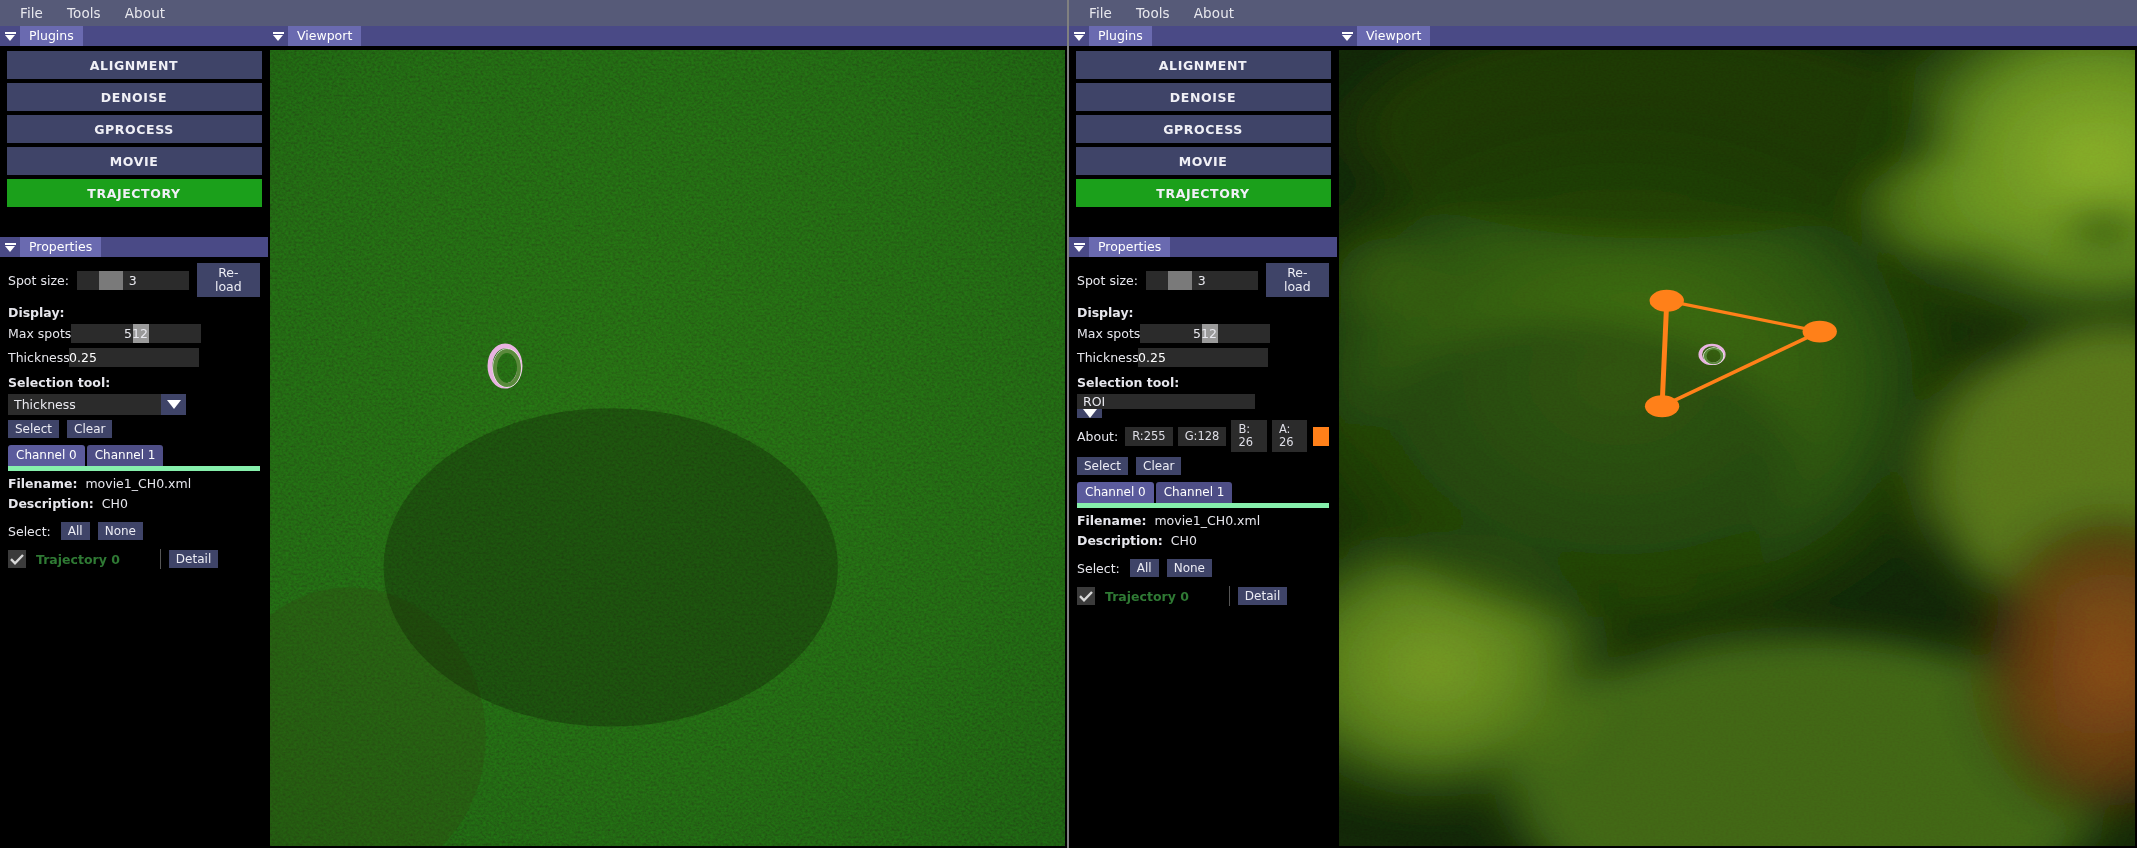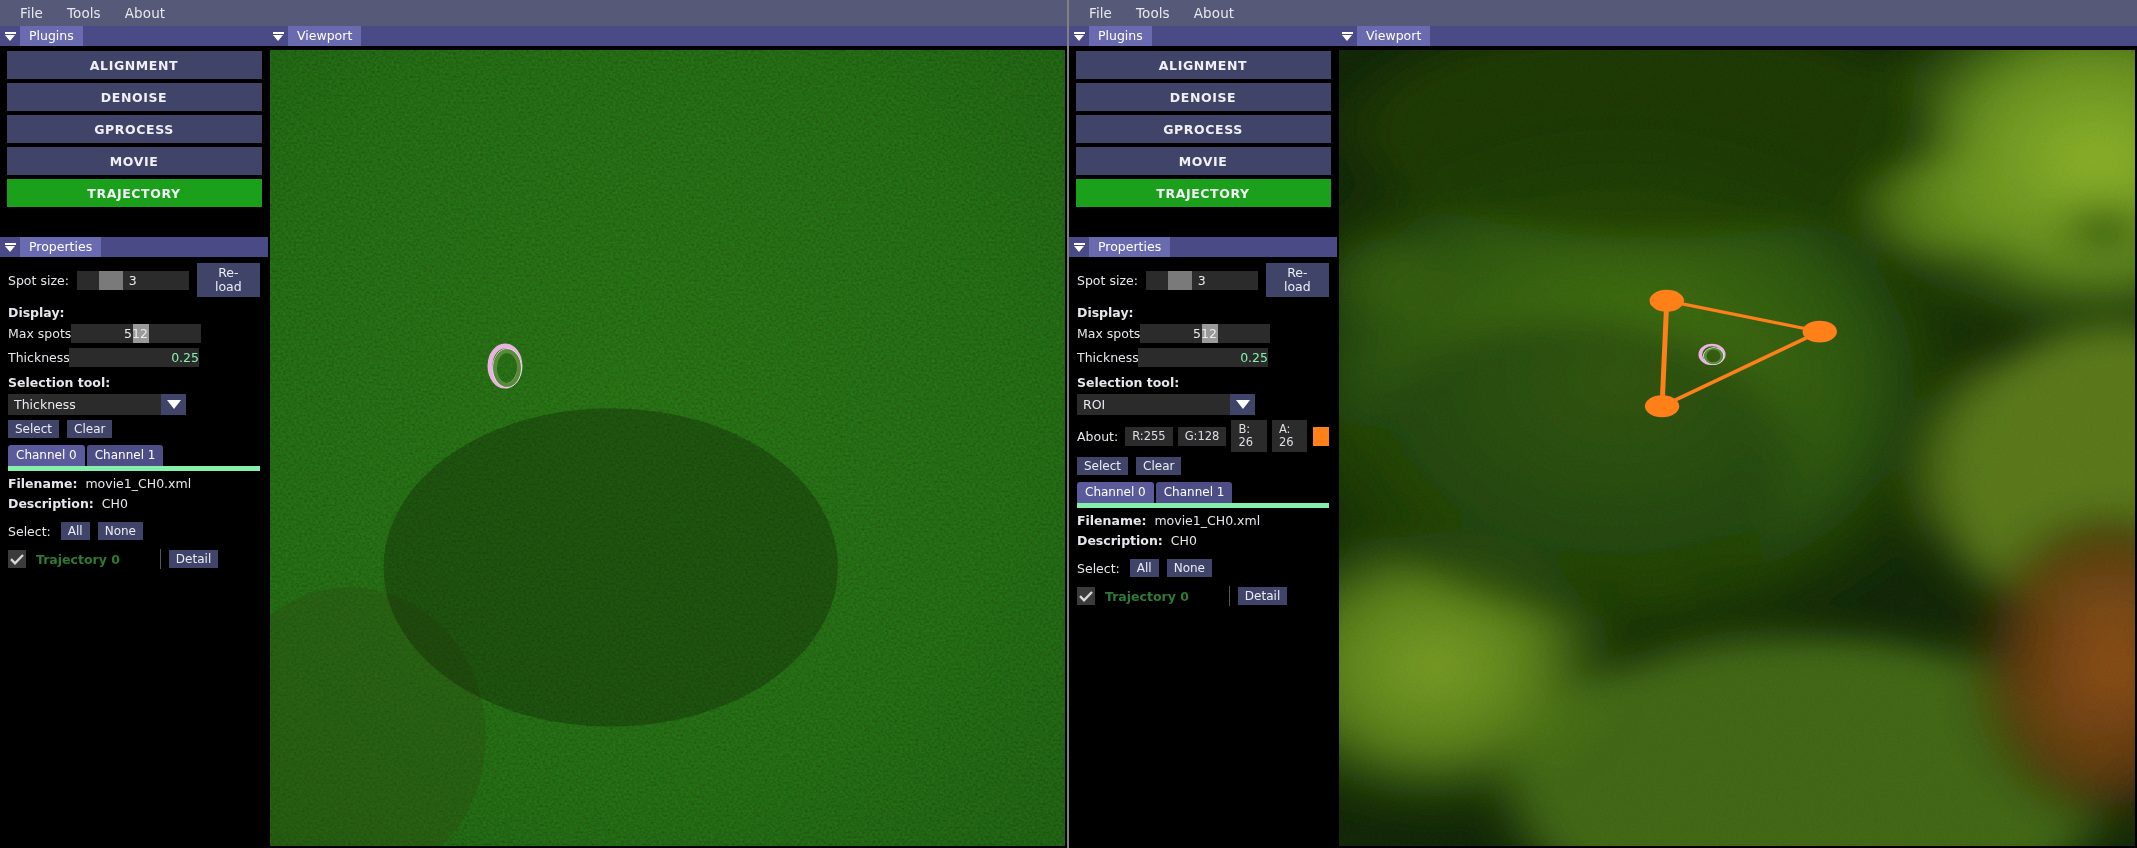--- a/index.html
+++ b/index.html
@@ -82,22 +82,22 @@
     display:flex; align-items:center; justify-content:center;
     color:#e9e9ef; font-size:12.5px; overflow:hidden;
   }
   .slider .knob{
     position:absolute; top:0; height:19px; background:#7a7a7a;
   }
   .slider .val{ position:relative; z-index:2; }
   .sp-slider{ width:116px; margin-left:8px; }
   .sp-slider .knob{ left:22px; width:24px; }
   .fld{
-    height:19px; background:#2b2b2b; color:#86efac; font-size:12.5px;
-    display:flex; align-items:center; justify-content:flex-end; position:relative;
+    height:19px; background:#2b2b2b; color:#ffffff; font-size:12.5px;
+    display:flex; align-items:center; justify-content:flex-start; position:relative;
   }
 
   .btn{
     background:#3f4468; color:#ececf4; border:none; font-family:inherit;
     font-size:12.5px; padding:3px 9px; cursor:pointer; line-height:14px;
   }
   .btn.sm{ padding:2px 7px; font-size:12px; }
 
   
   .dd{ display:flex; height:21px; align-items:stretch; }
@@ -368,21 +368,21 @@
 
             <div class="row">
               <span class="lbl" style="width:60px;">Thickness:</span>
               <div class="fld" style="width:130px;margin-left:1px;">
                 <span>0.25</span>
               </div>
             </div>
 
             <div class="sect">Selection tool:</div>
 
-            <div class="dd" style="width:178px;">
+            <div class="dd" style="width:178px;flex-direction:column;">
               <div class="dd-field">ROI</div>
               <div class="dd-arrow">
                   <i></i>
                 </div>
             </div>
 
             <div class="row" style="margin-top:5px;">
               <span class="lbl">About:</span>
               <span class="cbox" style="margin-left:7px;">R:255</span>
               <span class="cbox" style="margin-left:5px;">G:128</span>

